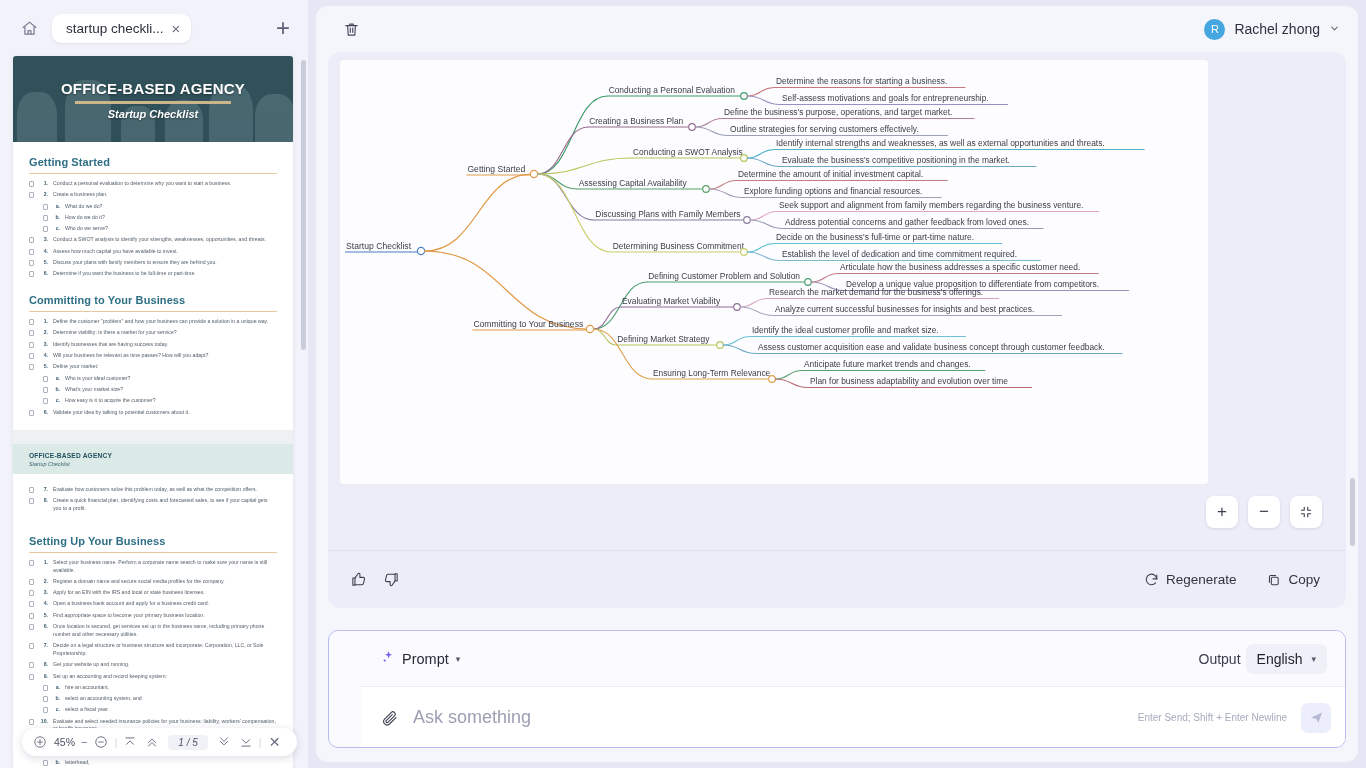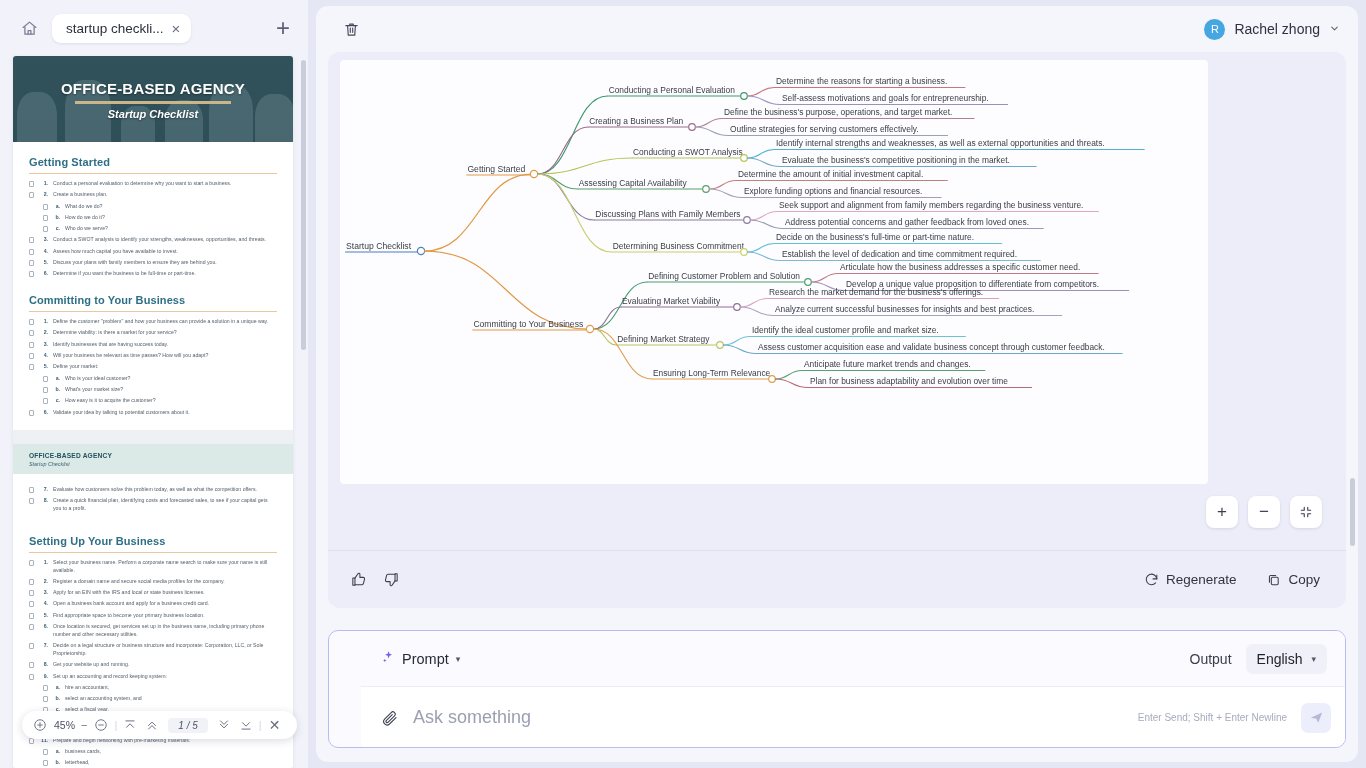--- a/index.html
+++ b/index.html
@@ -140,21 +140,21 @@
   .doc-hdr2 {
     background: #dbeae7;
     padding: 8px 16px 7px 16px;
   }
   .doc-hdr2 .t1 { color:#23515f; font-size:6.6px; font-weight:700; letter-spacing:.2px;}
   .doc-hdr2 .t2 { color:#3b6470; font-size:5.4px; font-style:italic; margin-top:2px;}
 
   
   .pdf-toolbar {
     position: absolute;
-    left: 22px; bottom: 29px;
+    left: 22px; bottom: 12px;
     width: 275px; height: 28px;
     background: #ffffff;
     border-radius: 16px;
     box-shadow: 0 2px 8px rgba(40,40,80,.16);
     display: flex; align-items: center;
     gap: 2px;
     padding: 0 8px;
     font-size: 11px; color: #5d6173;
   }
   .pdf-toolbar .ic {
@@ -285,21 +285,21 @@
     border-bottom: 1px solid #ebecf5;
     background: #fafaff;
   }
   .prompt-pill {
     display: flex; align-items: center; gap: 7px;
     cursor: pointer;
   }
   .spark { color: #7b5cf0; font-size: 13px; }
   .prompt-label { font-size: 14.5px; color: #282b38; }
   .mini-caret { font-size: 9px; color: #53576b; }
-  .comp-right { margin-left: auto; display: flex; align-items: center; gap: 14px; }
+  .comp-right { margin-left: auto; display: flex; align-items: center; gap: 5px; }
   .output-label { font-size: 14px; color: #3a3d4c; }
   .lang-select {
     background: #f0f0f8;
     border-radius: 7px;
     padding: 7px 11px;
     display: flex; align-items: center; gap: 9px;
     font-size: 14px; color: #21242f;
     cursor: pointer;
   }
   .comp-bottom {

